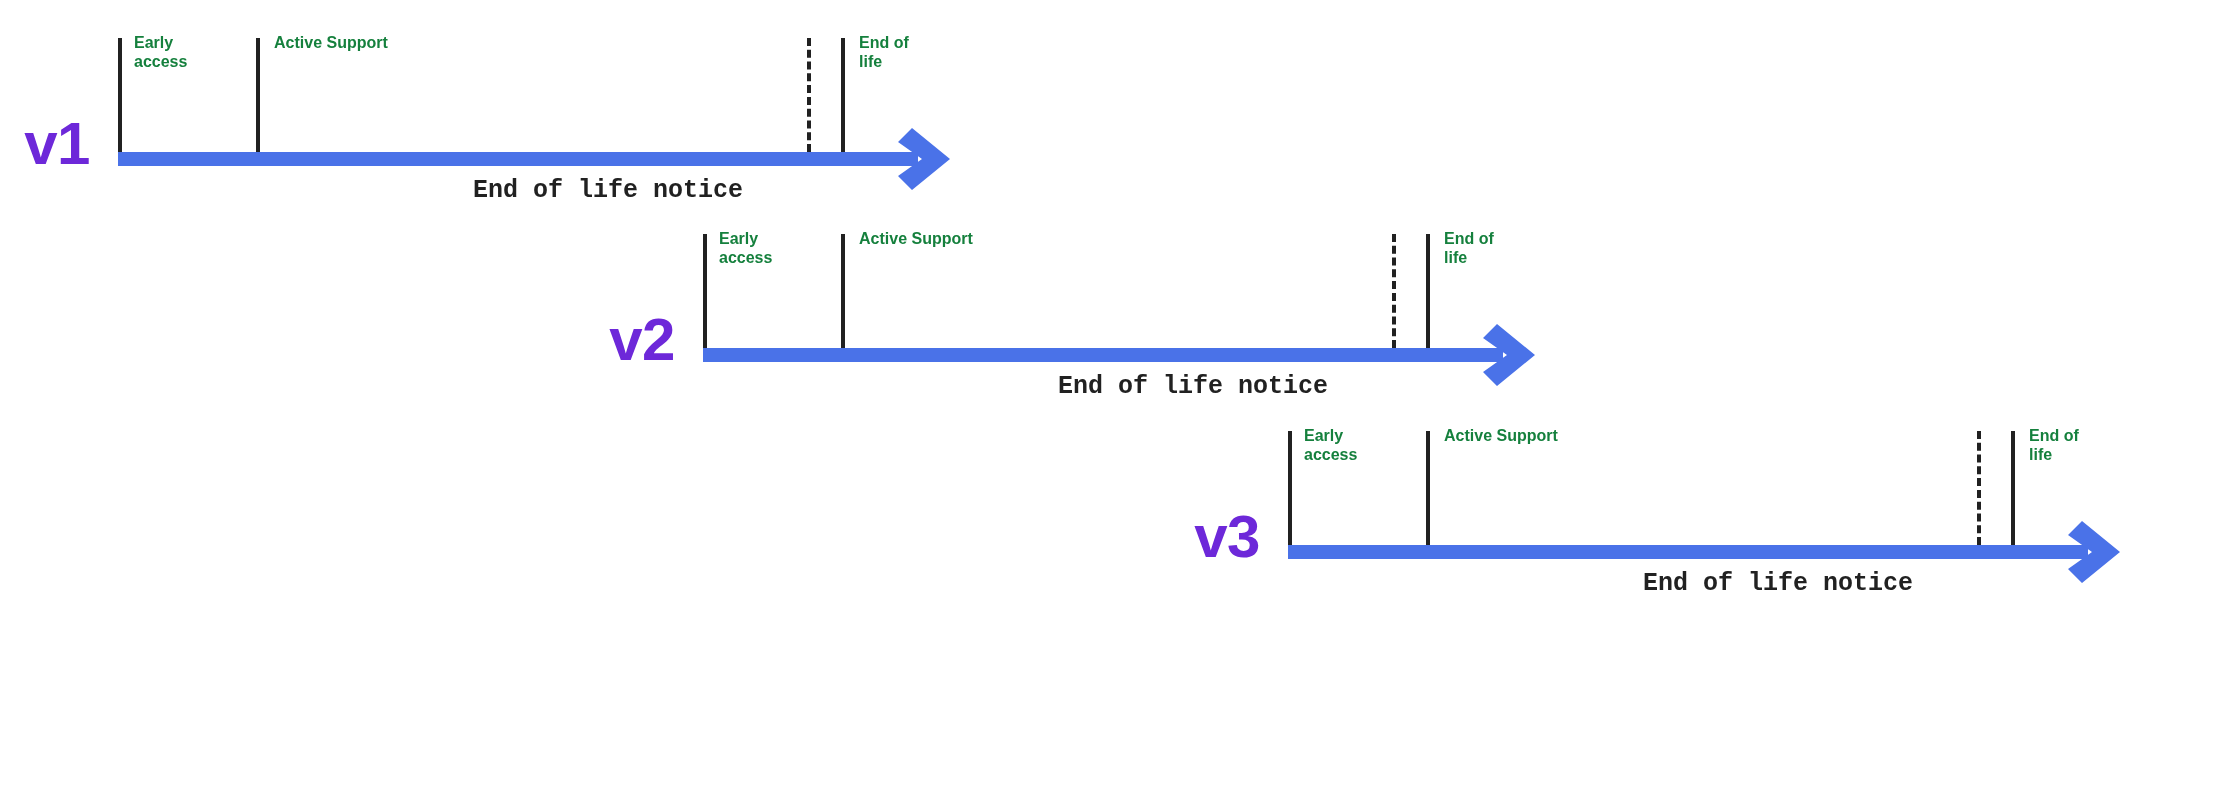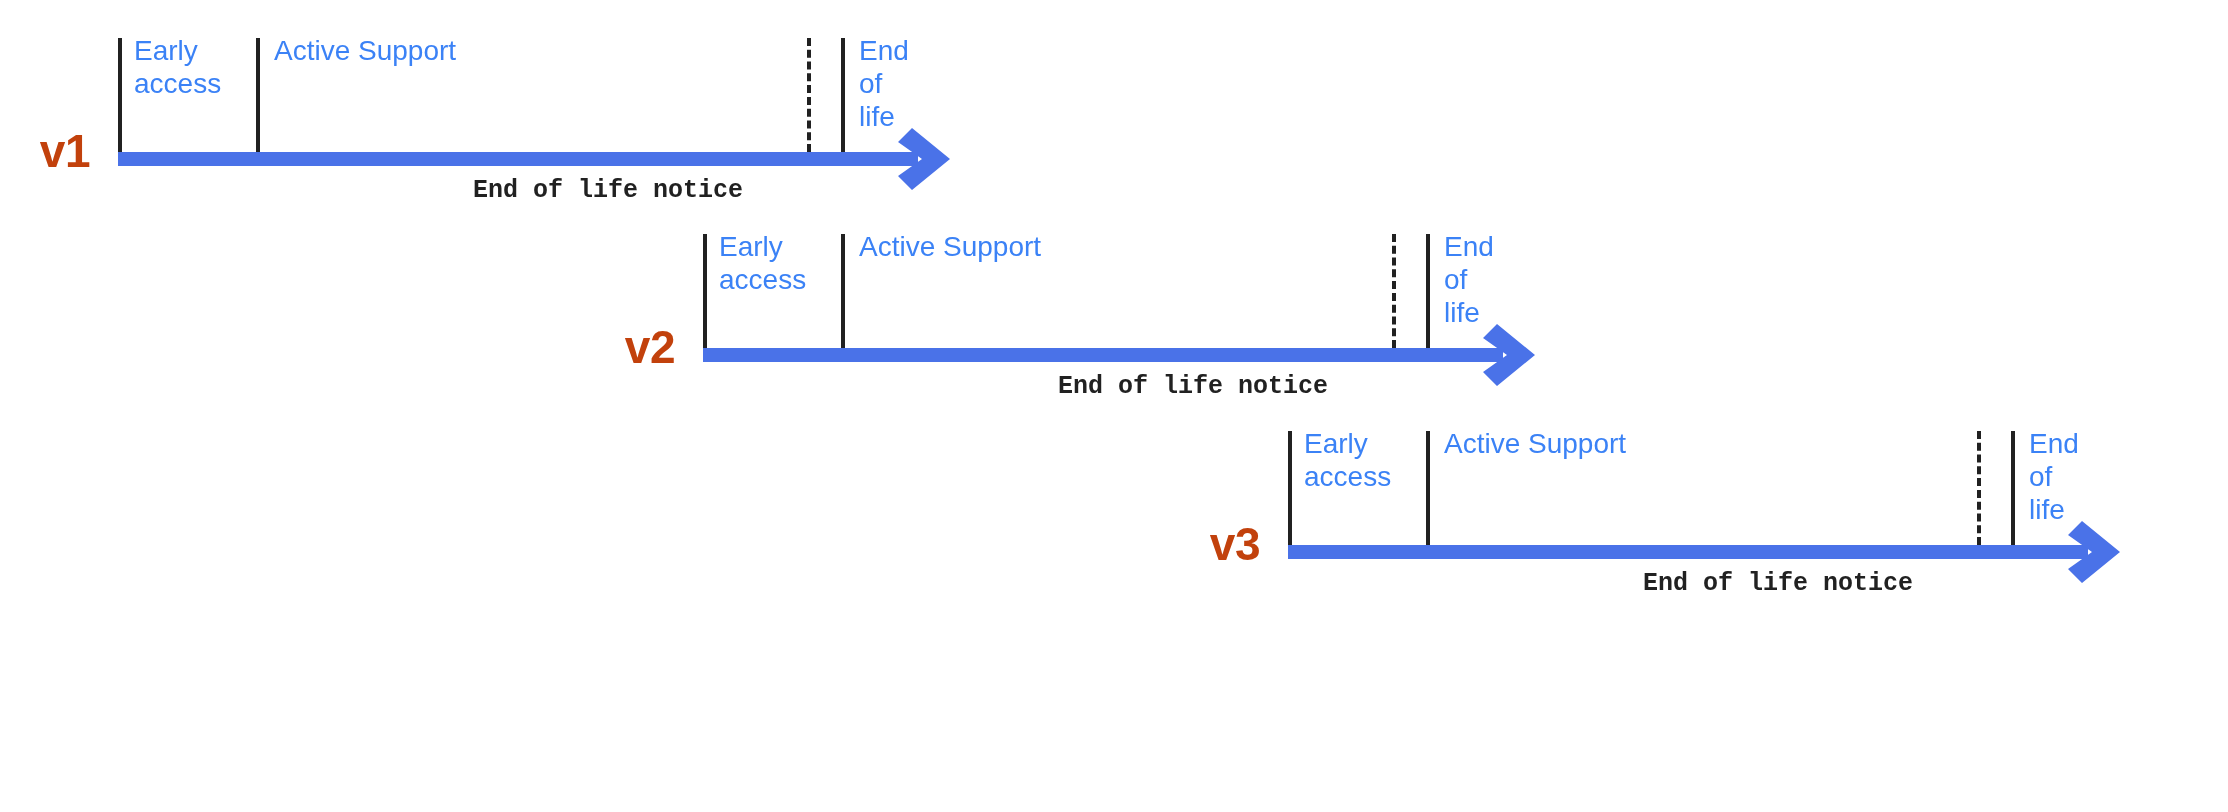--- a/index.html
+++ b/index.html
@@ -24,23 +24,23 @@
     position: absolute;
   }
 
   
   .version-label {
     position: absolute;
     right: 100%;
     bottom: 0;
     margin-right: 28px;
     transform: translateY(-38px);
-    font-size: 46px;
+    font-size: 60px;
     font-weight: 700;
-    color: #c2410c;
+    color: #6d28d9;
     line-height: 1;
     white-space: nowrap;
     letter-spacing: -0.5px;
   }
 
   
   .tick {
     position: absolute;
     top: 0;
     width: 4px;
@@ -49,23 +49,23 @@
   .tick.dashed {
     width: 0;
     background: none;
     border-left: 4px dashed #212121;
   }
 
   
   .phase-label {
     position: absolute;
     top: -4px;
-    font-size: 28px;
-    font-weight: 400;
-    color: #3b82f6;
+    font-size: 16px;
+    font-weight: 700;
+    color: #15803d;
     line-height: 1.18;
     white-space: pre-line;
   }
 
   
   .track {
     position: absolute;
     height: 14px;
     background: #4a72e8;
   }

